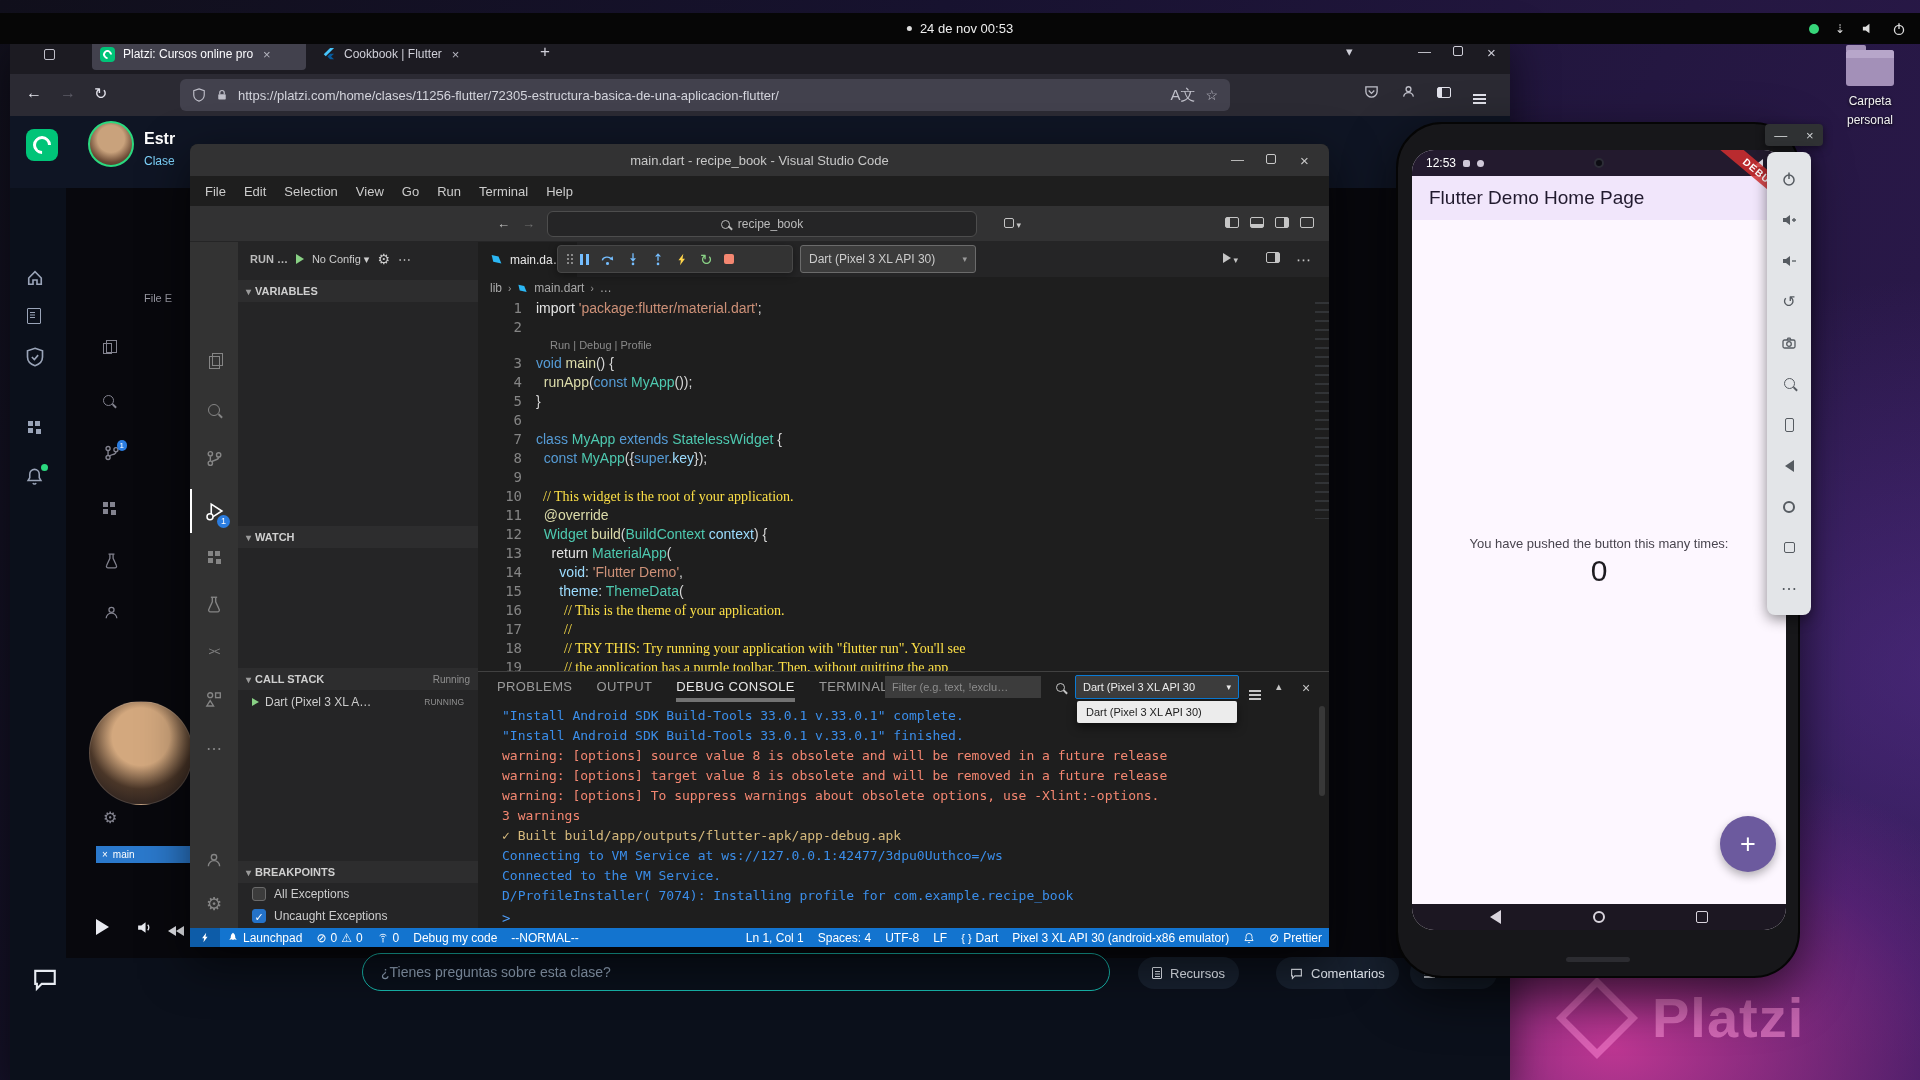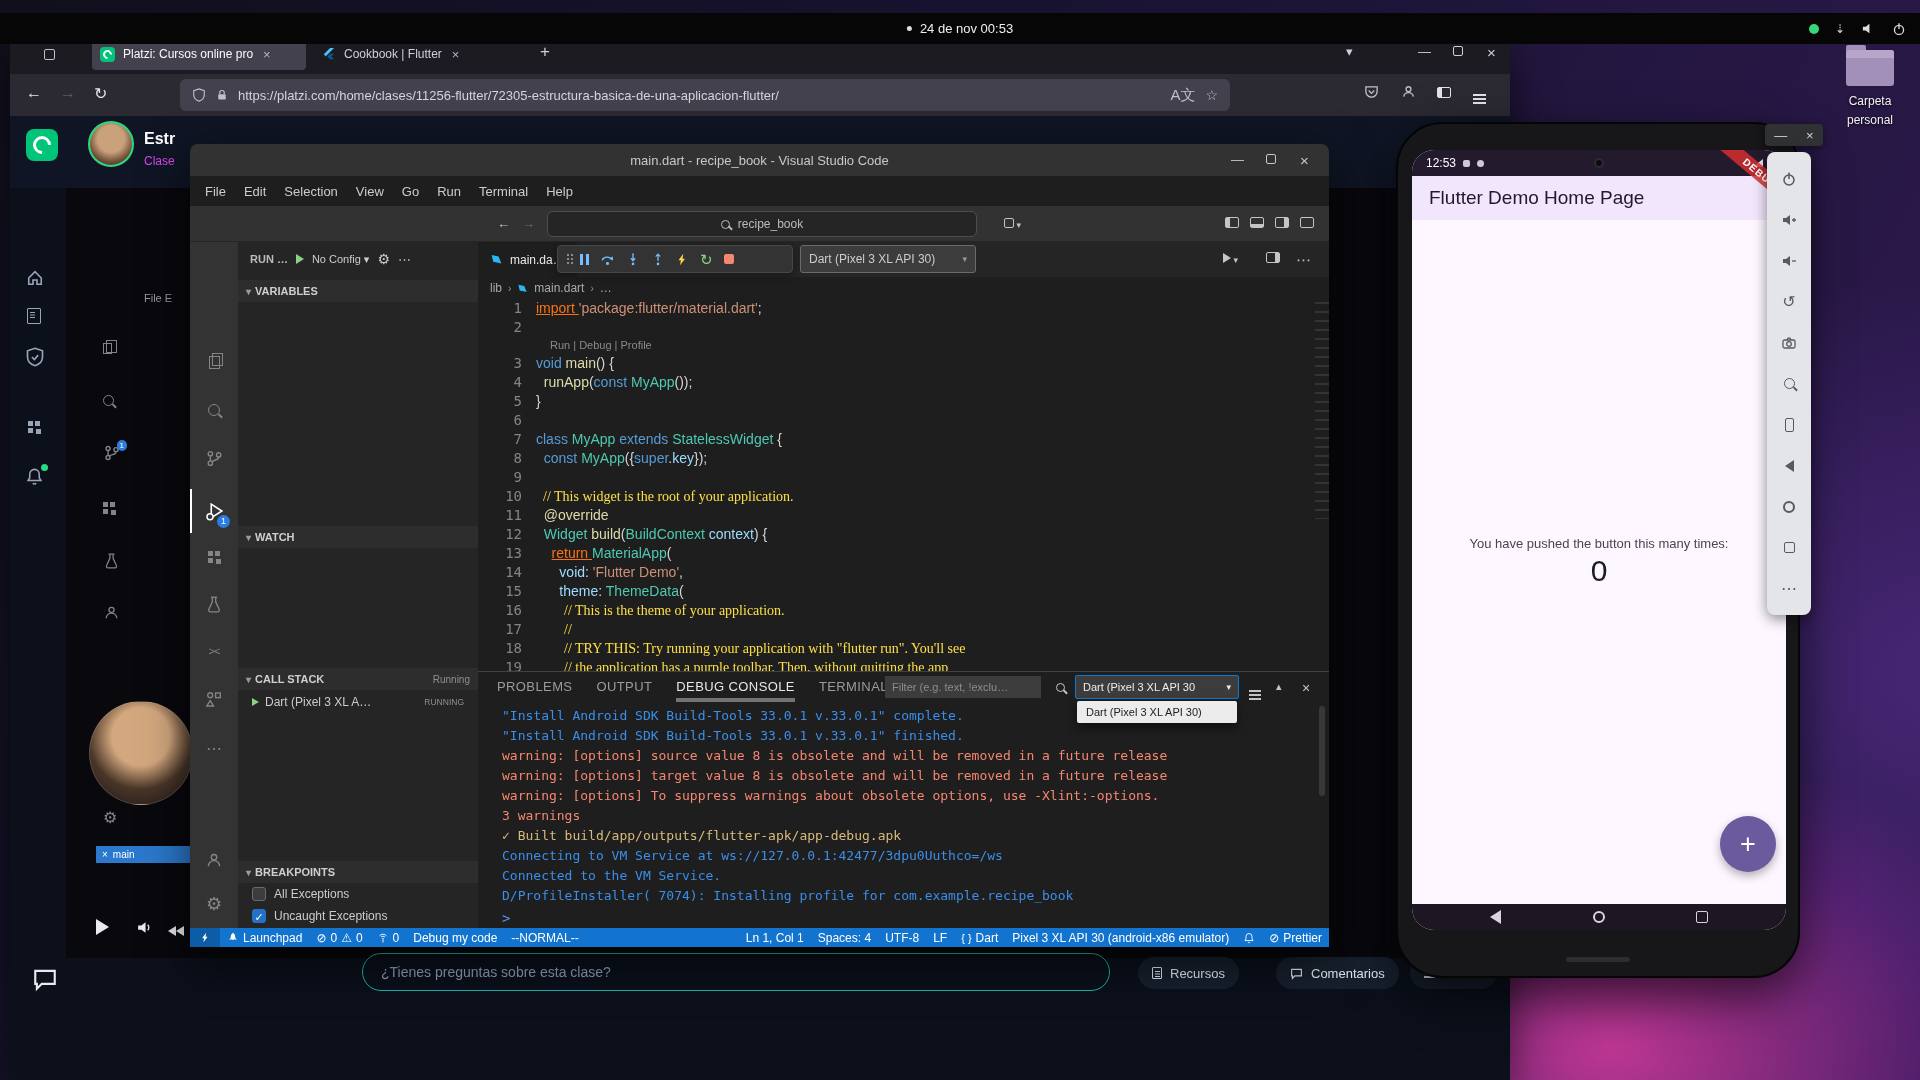--- a/index.html
+++ b/index.html
@@ -59,21 +59,21 @@
   .urlbar{position:absolute;left:170px;top:5px;width:1050px;height:32px;background:#42414d;border-radius:6px;display:flex;align-items:center;padding:0 12px;gap:10px;color:#cfd0d8;}
   .url{font-size:13px;color:#d3d4dc;white-space:nowrap;overflow:hidden;flex:1;}
   .ff-page{position:absolute;left:0;top:82px;right:0;bottom:0;background:#0b101b;overflow:hidden;}
 
   
   .pz-header{position:absolute;left:0;top:0;right:0;height:72px;background:#0f1524;}
   .pz-logo{position:absolute;left:16px;top:13px;width:32px;height:32px;border-radius:8px;background:#00c478;}
   .pz-logo::after{content:"";position:absolute;inset:7px;border:3.2px solid #fff;border-radius:50%;border-right-color:transparent;transform:rotate(45deg);}
   .pz-avatar{position:absolute;left:78px;top:5px;width:46px;height:46px;border-radius:50%;border:2px solid #2bd97f;background:radial-gradient(circle at 50% 38%,#c9a27c 0 40%,#6b4a35 70%,#3a2c22);}
   .pz-title{position:absolute;left:134px;top:14px;font-size:16px;font-weight:700;color:#fff;white-space:nowrap;}
-  .pz-sub{position:absolute;left:134px;top:38px;font-size:12px;color:#d946ef;white-space:nowrap;}
+  .pz-sub{position:absolute;left:134px;top:38px;font-size:12px;color:#7dd3fc;white-space:nowrap;}
   .pz-rail{position:absolute;left:0;top:72px;width:56px;bottom:0;}
   .railitem{position:absolute;left:15px;color:#9aa4b8;}
   .gdot{position:absolute;right:-4px;top:-3px;width:7px;height:7px;border-radius:50%;background:#2bd97f;}
   .pz-video{position:absolute;left:56px;top:72px;width:1444px;height:770px;background:#08080d;overflow:hidden;}
   .vfrag{color:#8f8f9b;}
   .v-menu{position:absolute;left:78px;top:104px;font-size:11px;color:#9a9aa5;white-space:nowrap;}
   .vicon{position:absolute;left:37px;color:#83838f;}
   .v-badge{position:absolute;right:-6px;top:-4px;background:#2b7de0;color:#fff;border-radius:7px;font-size:8px;padding:0 3px;line-height:11px;}
   .v-webcam{position:absolute;left:23px;top:513px;width:104px;height:104px;border-radius:50%;background:radial-gradient(circle at 50% 34%,#d3a87e 0 34%,#4a3628 62%,#191418);border:1px solid rgba(255,255,255,.12);}
   .v-status{position:absolute;left:30px;top:658px;width:94px;height:17px;background:#2b79cc;color:#fff;font-size:10px;display:flex;align-items:center;gap:5px;padding:0 6px;}
@@ -111,21 +111,21 @@
   .etab{position:absolute;left:0;top:0;height:35px;background:#1e1e1e;display:flex;align-items:center;gap:7px;padding:0 12px;font-size:12px;color:#e8e8e8;}
   .eact{position:absolute;top:9px;color:#c5c5c5;}
   .dbgbar{position:absolute;left:79px;top:3px;width:236px;height:28px;background:#333;border:1px solid #474747;border-radius:4px;box-shadow:0 2px 8px rgba(0,0,0,.4);display:flex;align-items:center;gap:11px;padding:0 9px;z-index:5;}
   .dbgdrop{position:absolute;left:322px;top:3px;width:176px;height:28px;background:#3c3c3c;border:1px solid #6b6b6b;border-radius:3px;display:flex;align-items:center;gap:6px;padding:0 8px;font-size:12px;color:#ccc;z-index:5;}
   .crumbs{position:absolute;left:12px;top:35px;height:22px;display:flex;align-items:center;gap:6px;font-size:12px;color:#a9a9a9;}
   .code{position:absolute;left:0;top:57px;right:14px;bottom:0;overflow:hidden;}
   .code-line{display:flex;height:19px;line-height:19px;font-size:14px;}
   .ln{width:58px;text-align:right;padding-right:14px;color:#858585;flex:none;font-family:"DejaVu Sans Mono",monospace;}
   .ct{white-space:pre;font-family:"DejaVu Sans Mono",monospace;color:#d4d4d4;}
   .codelens{height:17px;line-height:17px;font-size:11px;color:#8a8a8a;padding-left:72px;}
-  .tok-kw{color:#f97316;text-decoration:underline;} .tok-ty{color:#569cd6;} .tok-cl{color:#4ec9b0;} .tok-fn{color:#dcdcaa;}
+  .tok-kw{color:#e5e5e5;} .tok-ty{color:#569cd6;} .tok-cl{color:#4ec9b0;} .tok-fn{color:#dcdcaa;}
   .tok-vr{color:#9cdcfe;} .tok-st{color:#ce9178;} .tok-cm{color:#fde047;font-family:Liberation Serif, serif;} .tok-pl{color:#d4d4d4;}
   .minimap{position:absolute;right:0;top:57px;width:14px;height:220px;background:repeating-linear-gradient(#1e1e1e 0 3px,#3a3d41 3px 5px,#1e1e1e 5px 9px);opacity:.7;}
   .vs-panel{position:absolute;left:288px;top:527px;width:851px;height:257px;background:#1e1e1e;border-top:1px solid #414141;}
   .ptabs{position:absolute;left:19px;top:0;height:30px;display:flex;align-items:center;gap:24px;}
   .ptab{font-size:13px;letter-spacing:.4px;color:#9b9b9b;height:30px;line-height:30px;}
   .ptab.active{color:#e7e7e7;border-bottom:4px solid #737373;}
   .pfilter{position:absolute;left:407px;top:4px;width:156px;height:22px;background:#3c3c3c;border:none;color:#bdbdbd;font-size:11px;padding:0 7px;}
   .pfilter::placeholder{color:#8d8d8d;}
   .pselect{position:absolute;left:597px;top:3px;width:164px;height:24px;background:#3c3c3c;border:1px solid #0a7bd6;border-radius:2px;display:flex;align-items:center;font-size:11px;color:#ececec;padding:0 7px;gap:5px;}
   .ppopup{position:absolute;left:599px;top:29px;width:160px;height:22px;background:#ececec;color:#222;font-size:11px;line-height:22px;padding:0 9px;border-radius:2px;box-shadow:0 4px 10px rgba(0,0,0,.5);z-index:9;}
@@ -166,20 +166,24 @@
   .carpeta .lbl{text-shadow:0 1px 3px rgba(0,0,0,.9);line-height:19px;}
   .wmark{left:1568px;top:985px;z-index:4;display:flex;align-items:center;gap:26px;}
   .wm-d{width:58px;height:58px;border:7px solid rgba(255,140,215,.5);transform:rotate(45deg);}
   .wm-t{font-size:56px;font-weight:700;color:rgba(255,150,218,.55);letter-spacing:1px;}
 </style>
 </head>
 <body>
 
 <div class="stage">
 
+  <div class="abs wmark">
+    <div class="wm-d"></div>
+    <div class="wm-t">Platzi</div>
+  </div>
 
   <div class="abs carpeta">
     <div class="folder"></div>
     <div class="lbl">Carpeta personal</div>
   </div>
 
   <div class="abs topbar">
     <div class="clock">
       <span class="dot"></span>
       <span>24 de nov  00:53</span>

